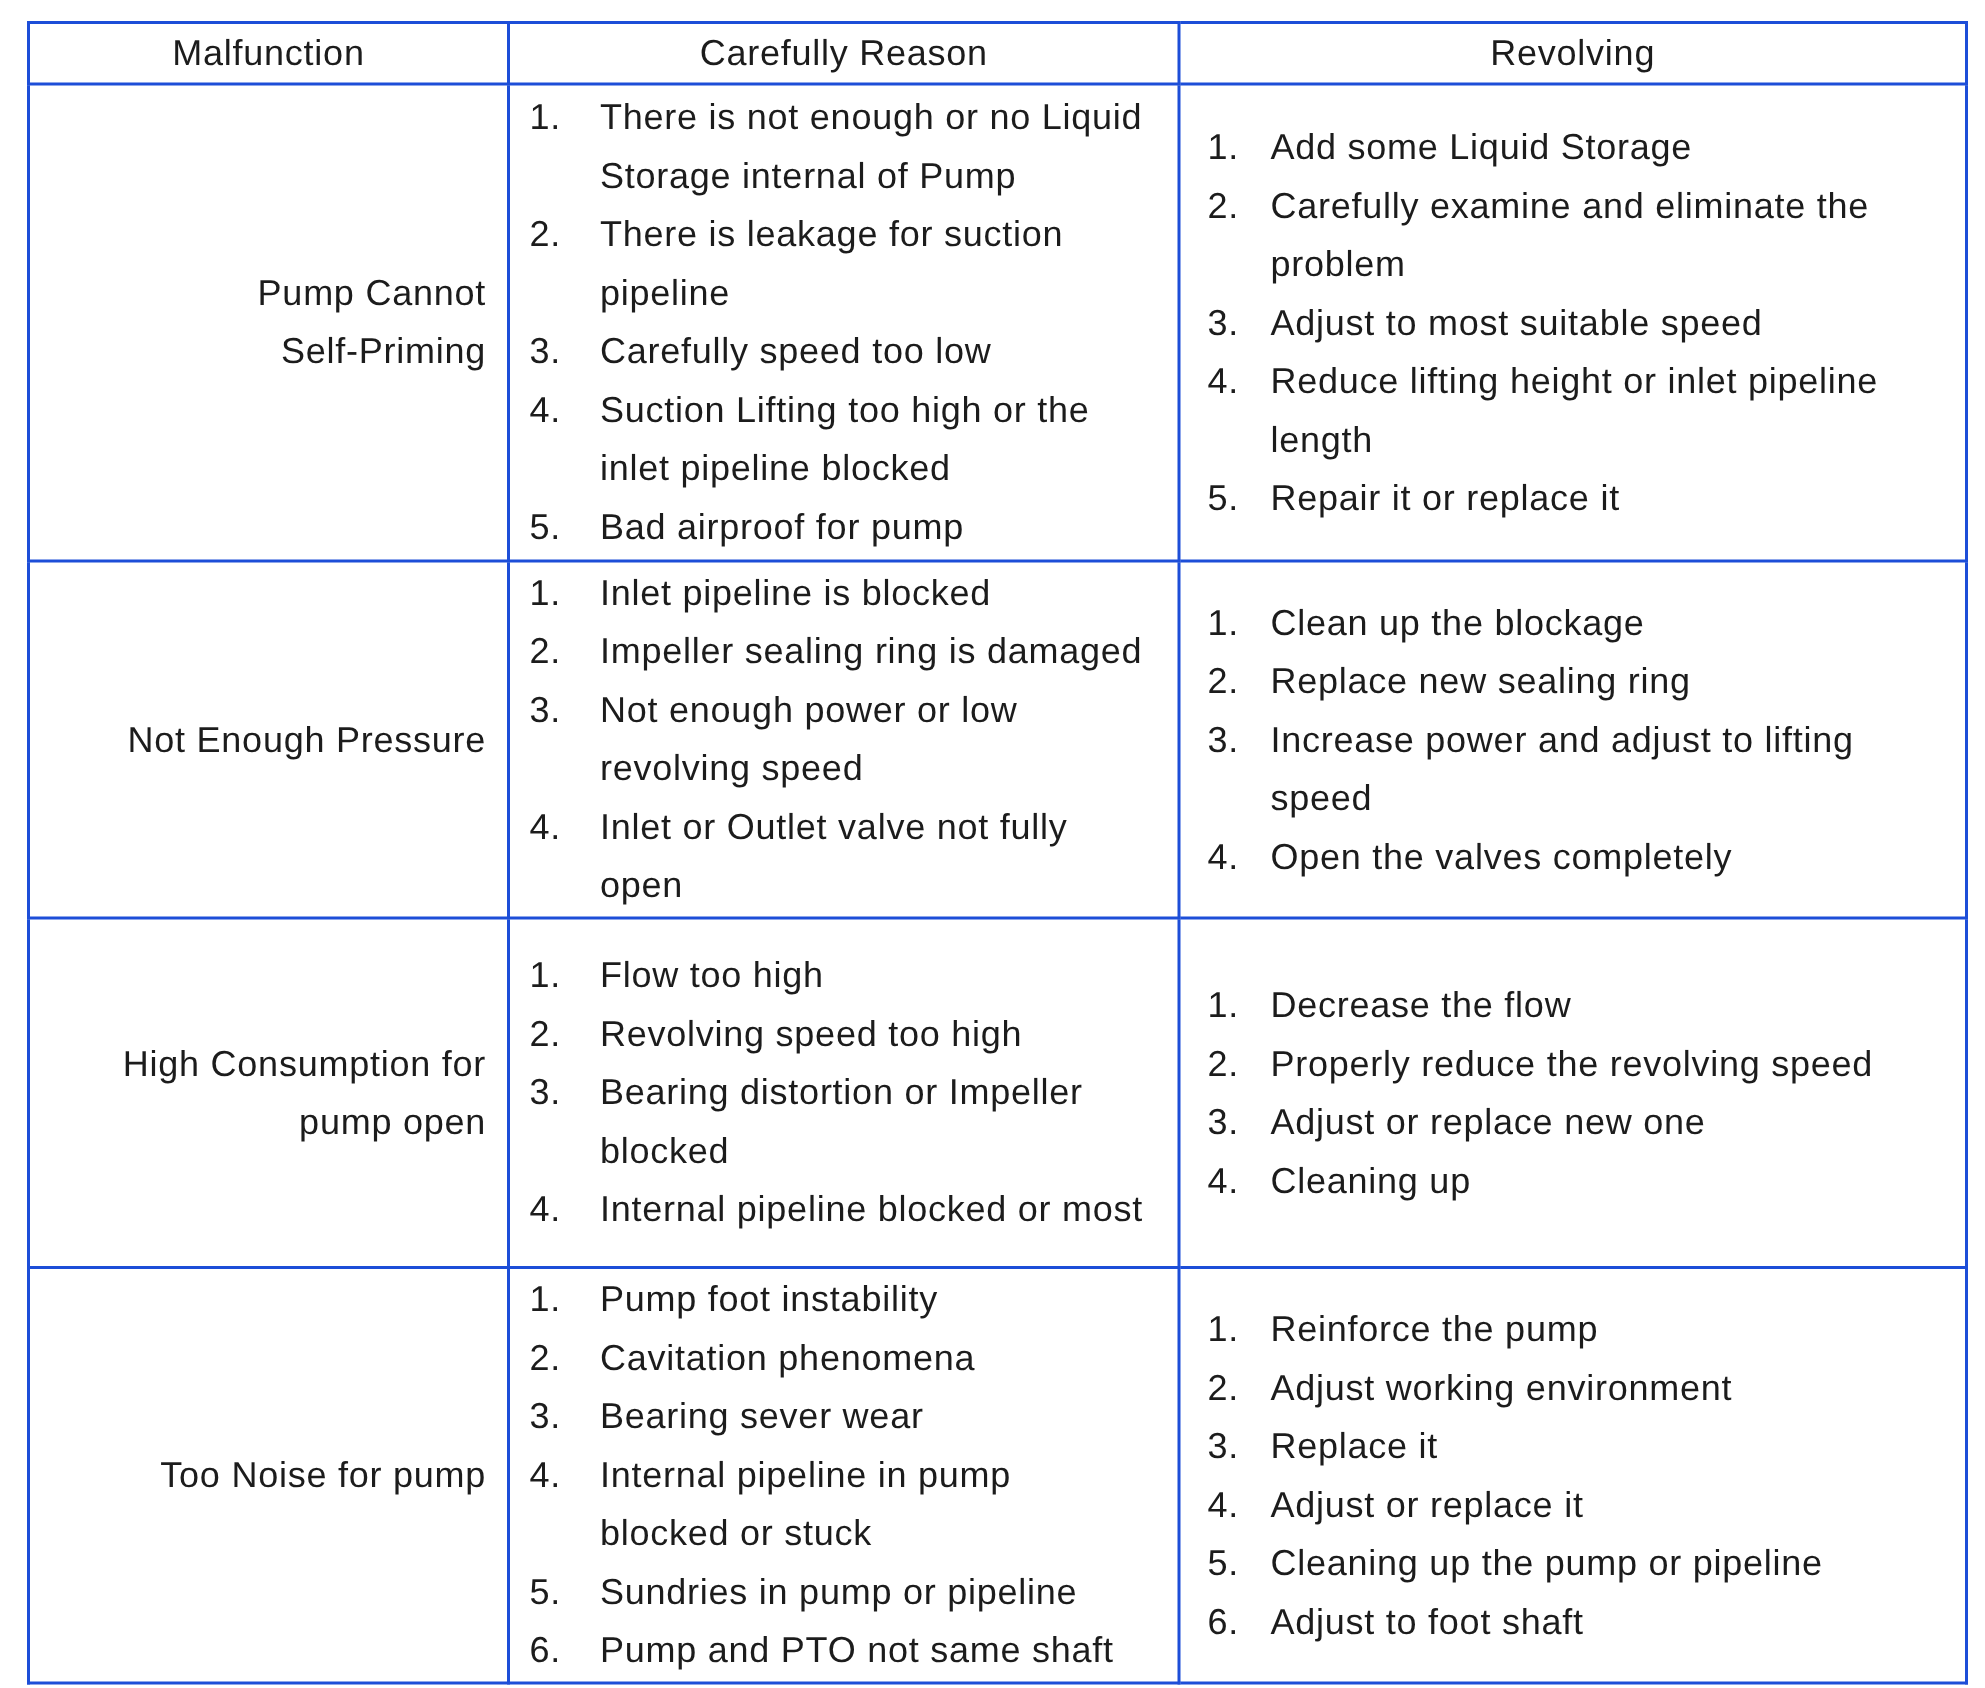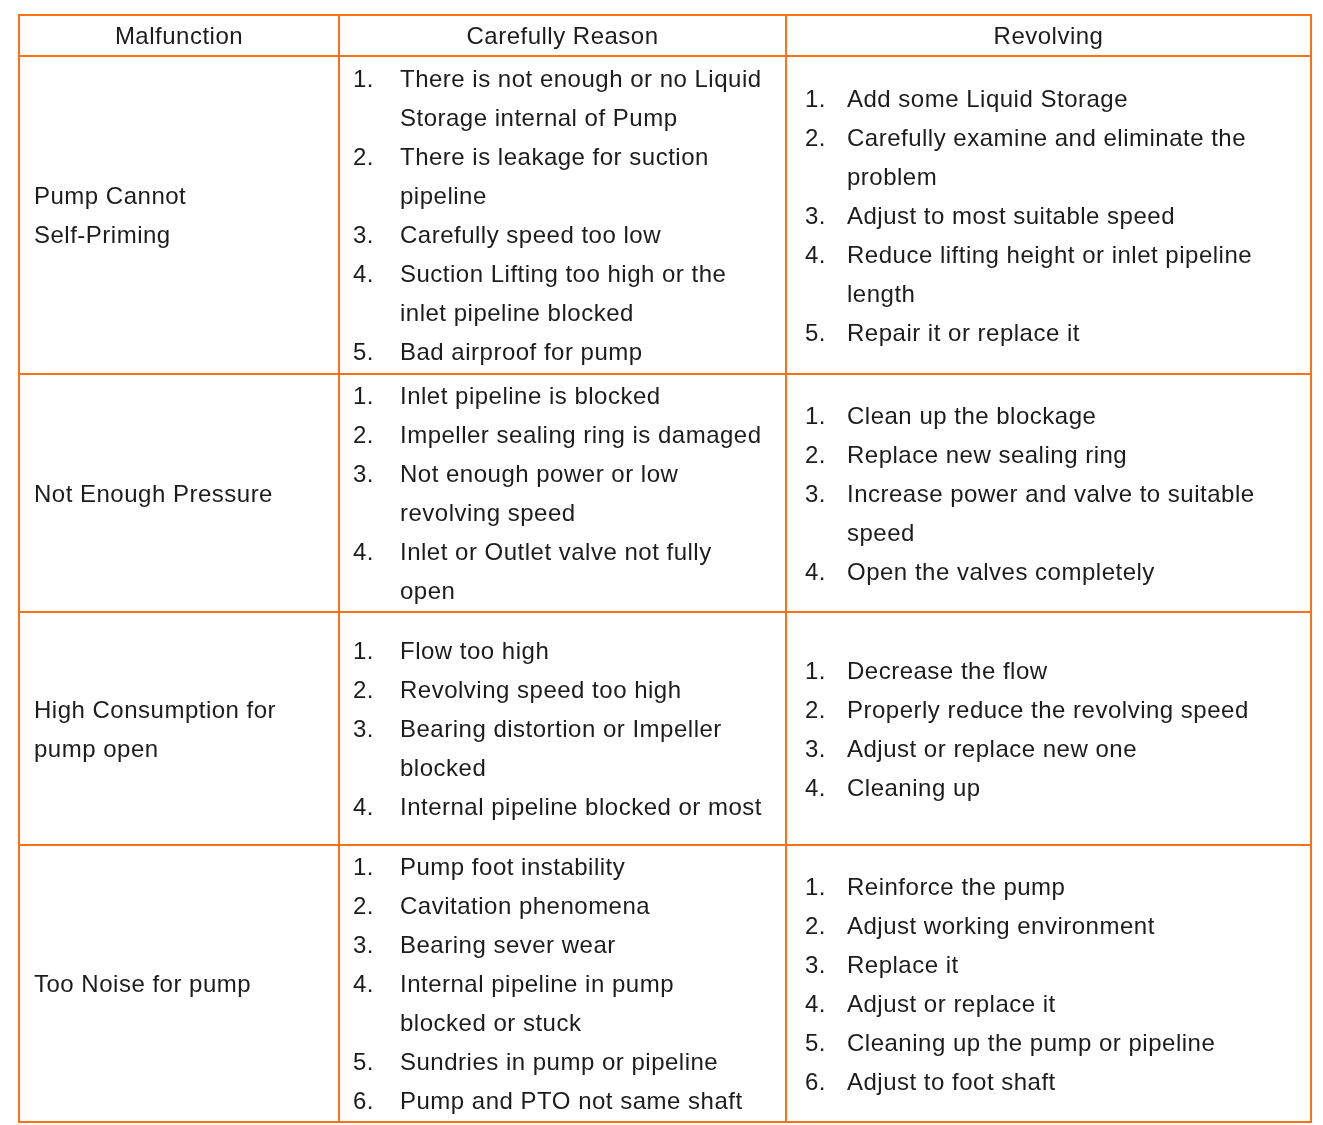--- a/index.html
+++ b/index.html
@@ -15,38 +15,38 @@
     position: absolute;
     left: 18px;
     top: 14px;
     width: 1292px;
     border-collapse: collapse;
     table-layout: fixed;
     color: #1c1c1c;
   }
   table.trouble th,
   table.trouble td {
-    border: 2px solid #f97316;
+    border: 2px solid #1d4ed8;
     font-size: 24px;
     letter-spacing: 0.5px;
     line-height: 39px;
     font-weight: 400;
   }
   table.trouble th {
     height: 36px;
     text-align: center;
     vertical-align: middle;
     padding: 0;
   }
   tr.r1 { height: 318px; }
   tr.r2 { height: 236px; }
   tr.r3 { height: 233px; }
   tr.r4 { height: 272px; }
   td.mal {
-    text-align: left;
+    text-align: right;
     vertical-align: middle;
     padding: 2px 14px;
   }
   td.rea {
     vertical-align: middle;
     padding: 1px 22px 1px 13px;
   }
   td.sol {
     vertical-align: middle;
     padding: 1px 0 1px 18px;
@@ -125,21 +125,21 @@
             <li>Inlet pipeline is blocked</li>
             <li>Impeller sealing ring is damaged</li>
             <li>Not enough power or low revolving speed</li>
             <li>Inlet or Outlet valve not fully open</li>
           </ol>
       </td>
       <td class="sol">
         <ol class="numlist">
             <li>Clean up the blockage</li>
             <li>Replace new sealing ring</li>
-            <li>Increase power and valve to suitable speed</li>
+            <li>Increase power and adjust to lifting speed</li>
             <li>Open the valves completely</li>
           </ol>
       </td>
     </tr>
     <tr class="r3">
       <td class="mal">
         <div class="mal-lines">
             <div>High Consumption for</div>
             <div>pump open</div>
           </div>

